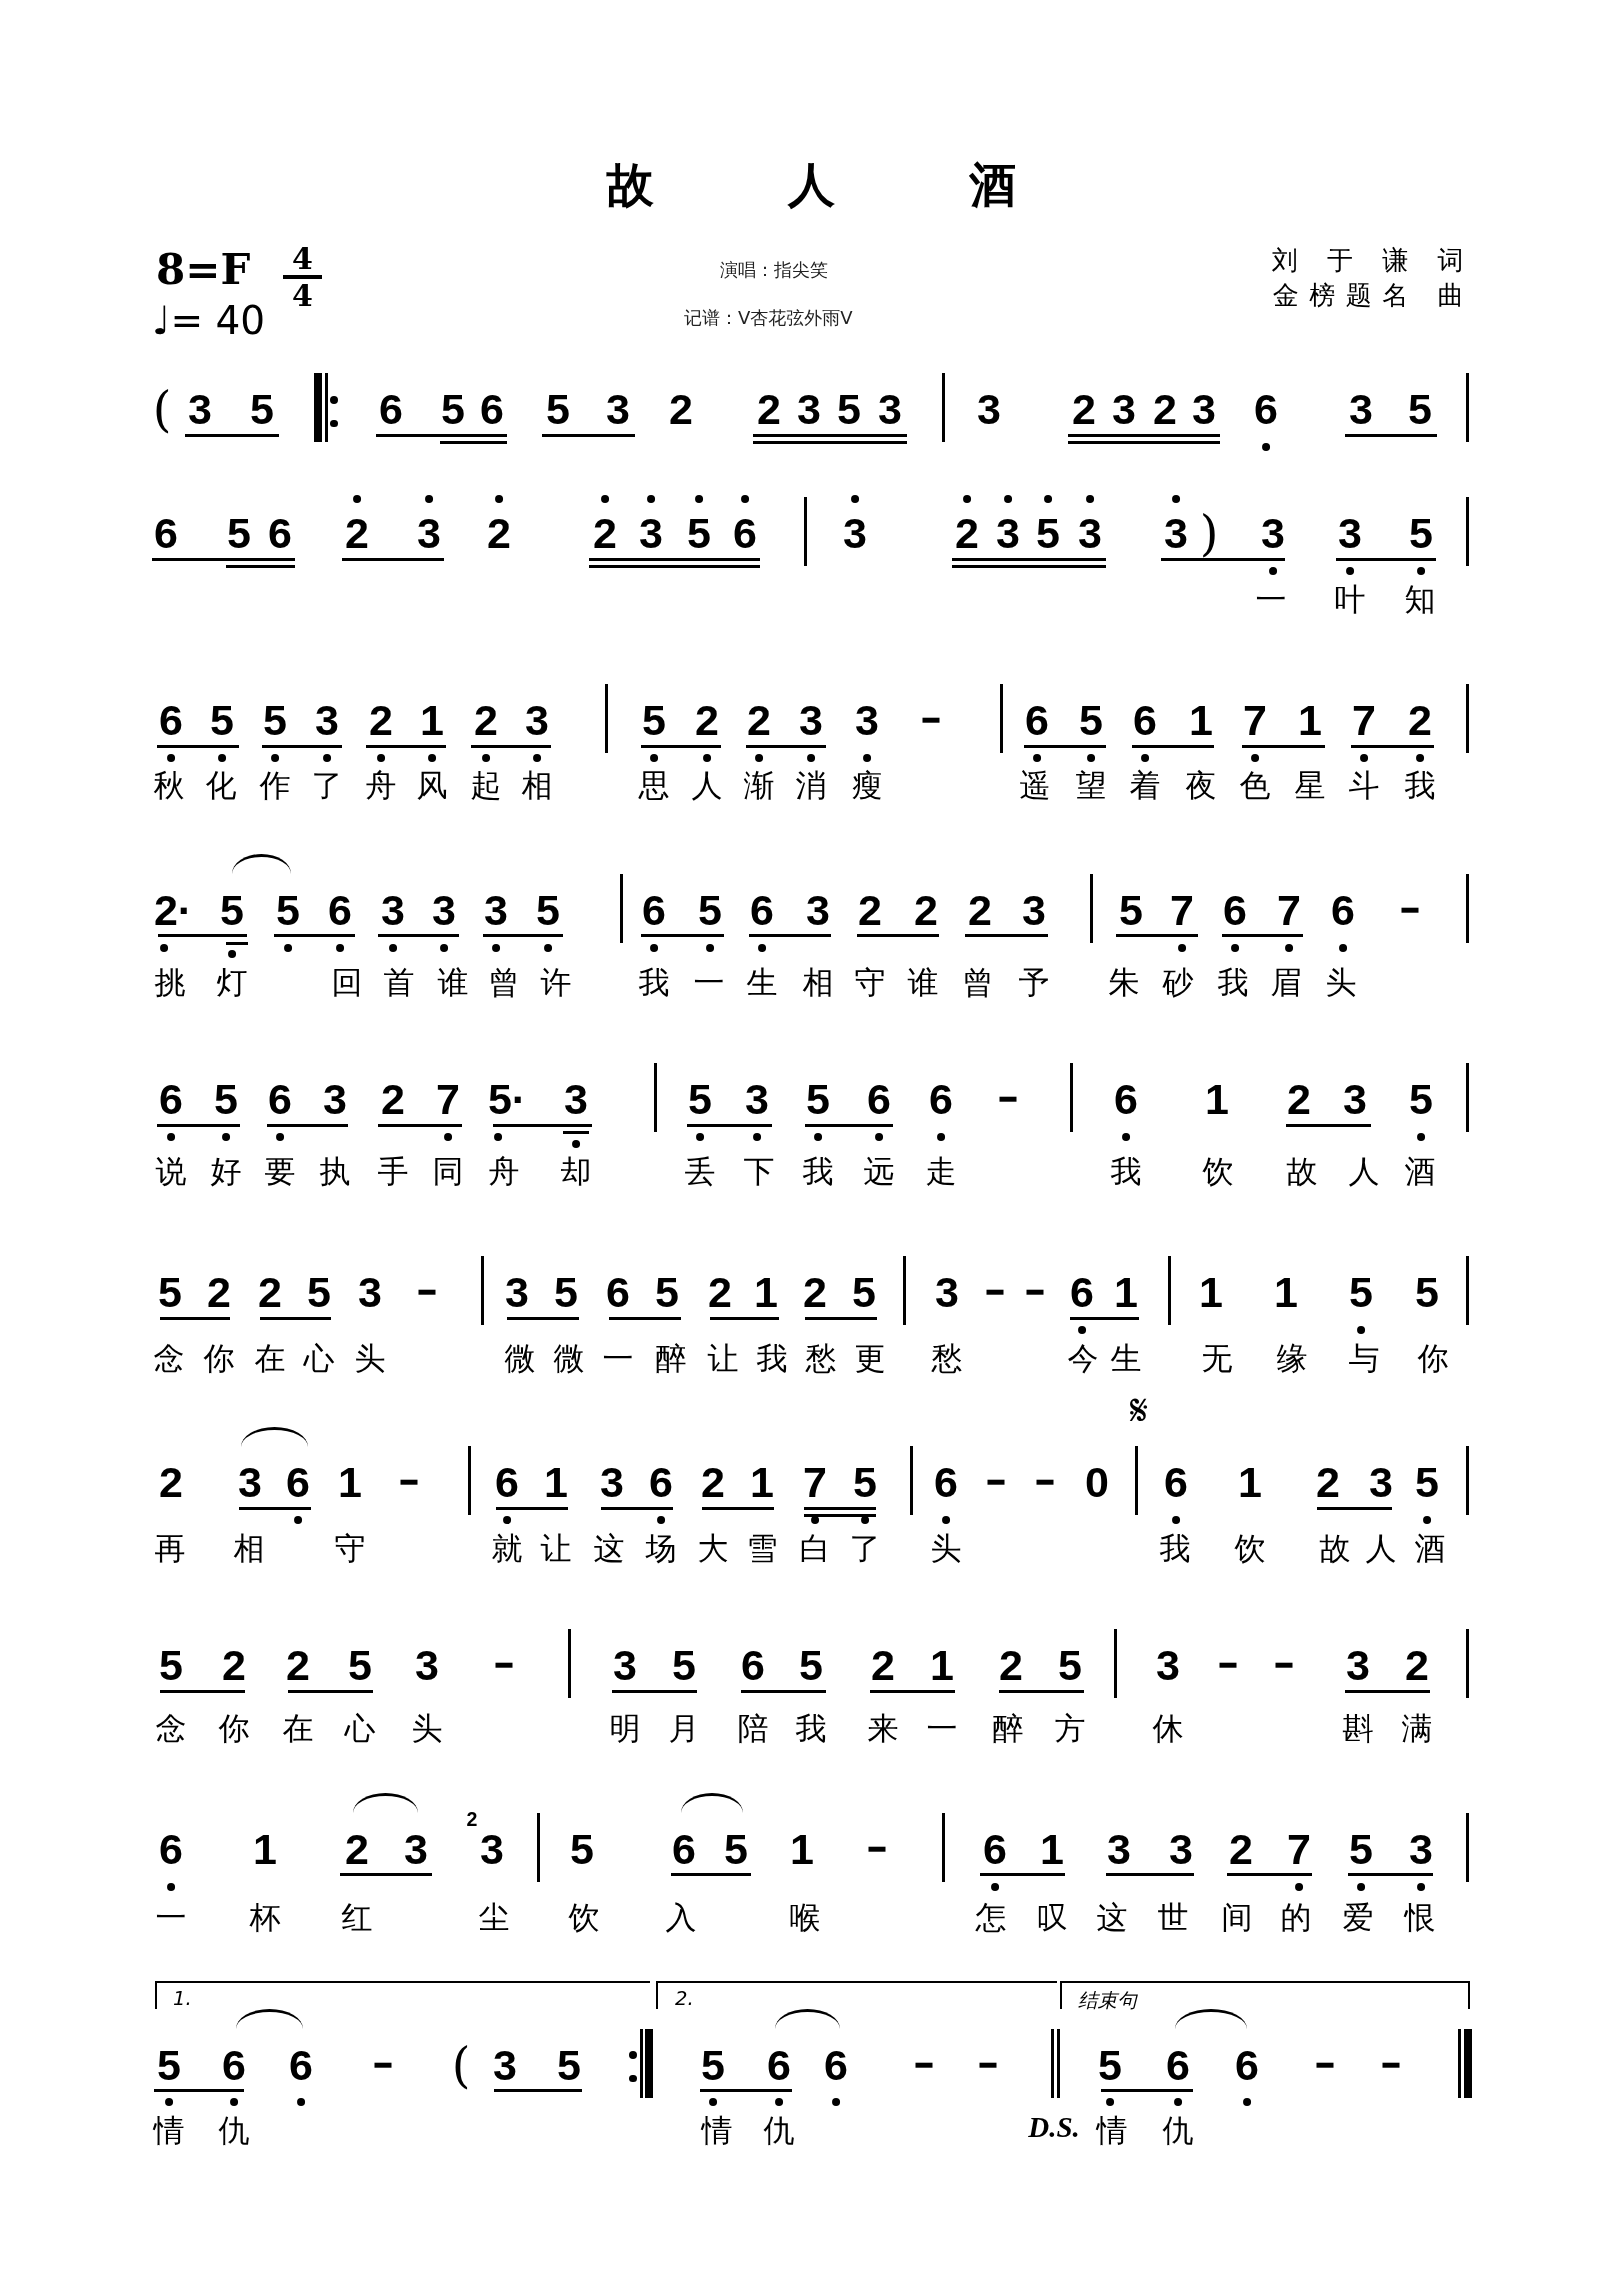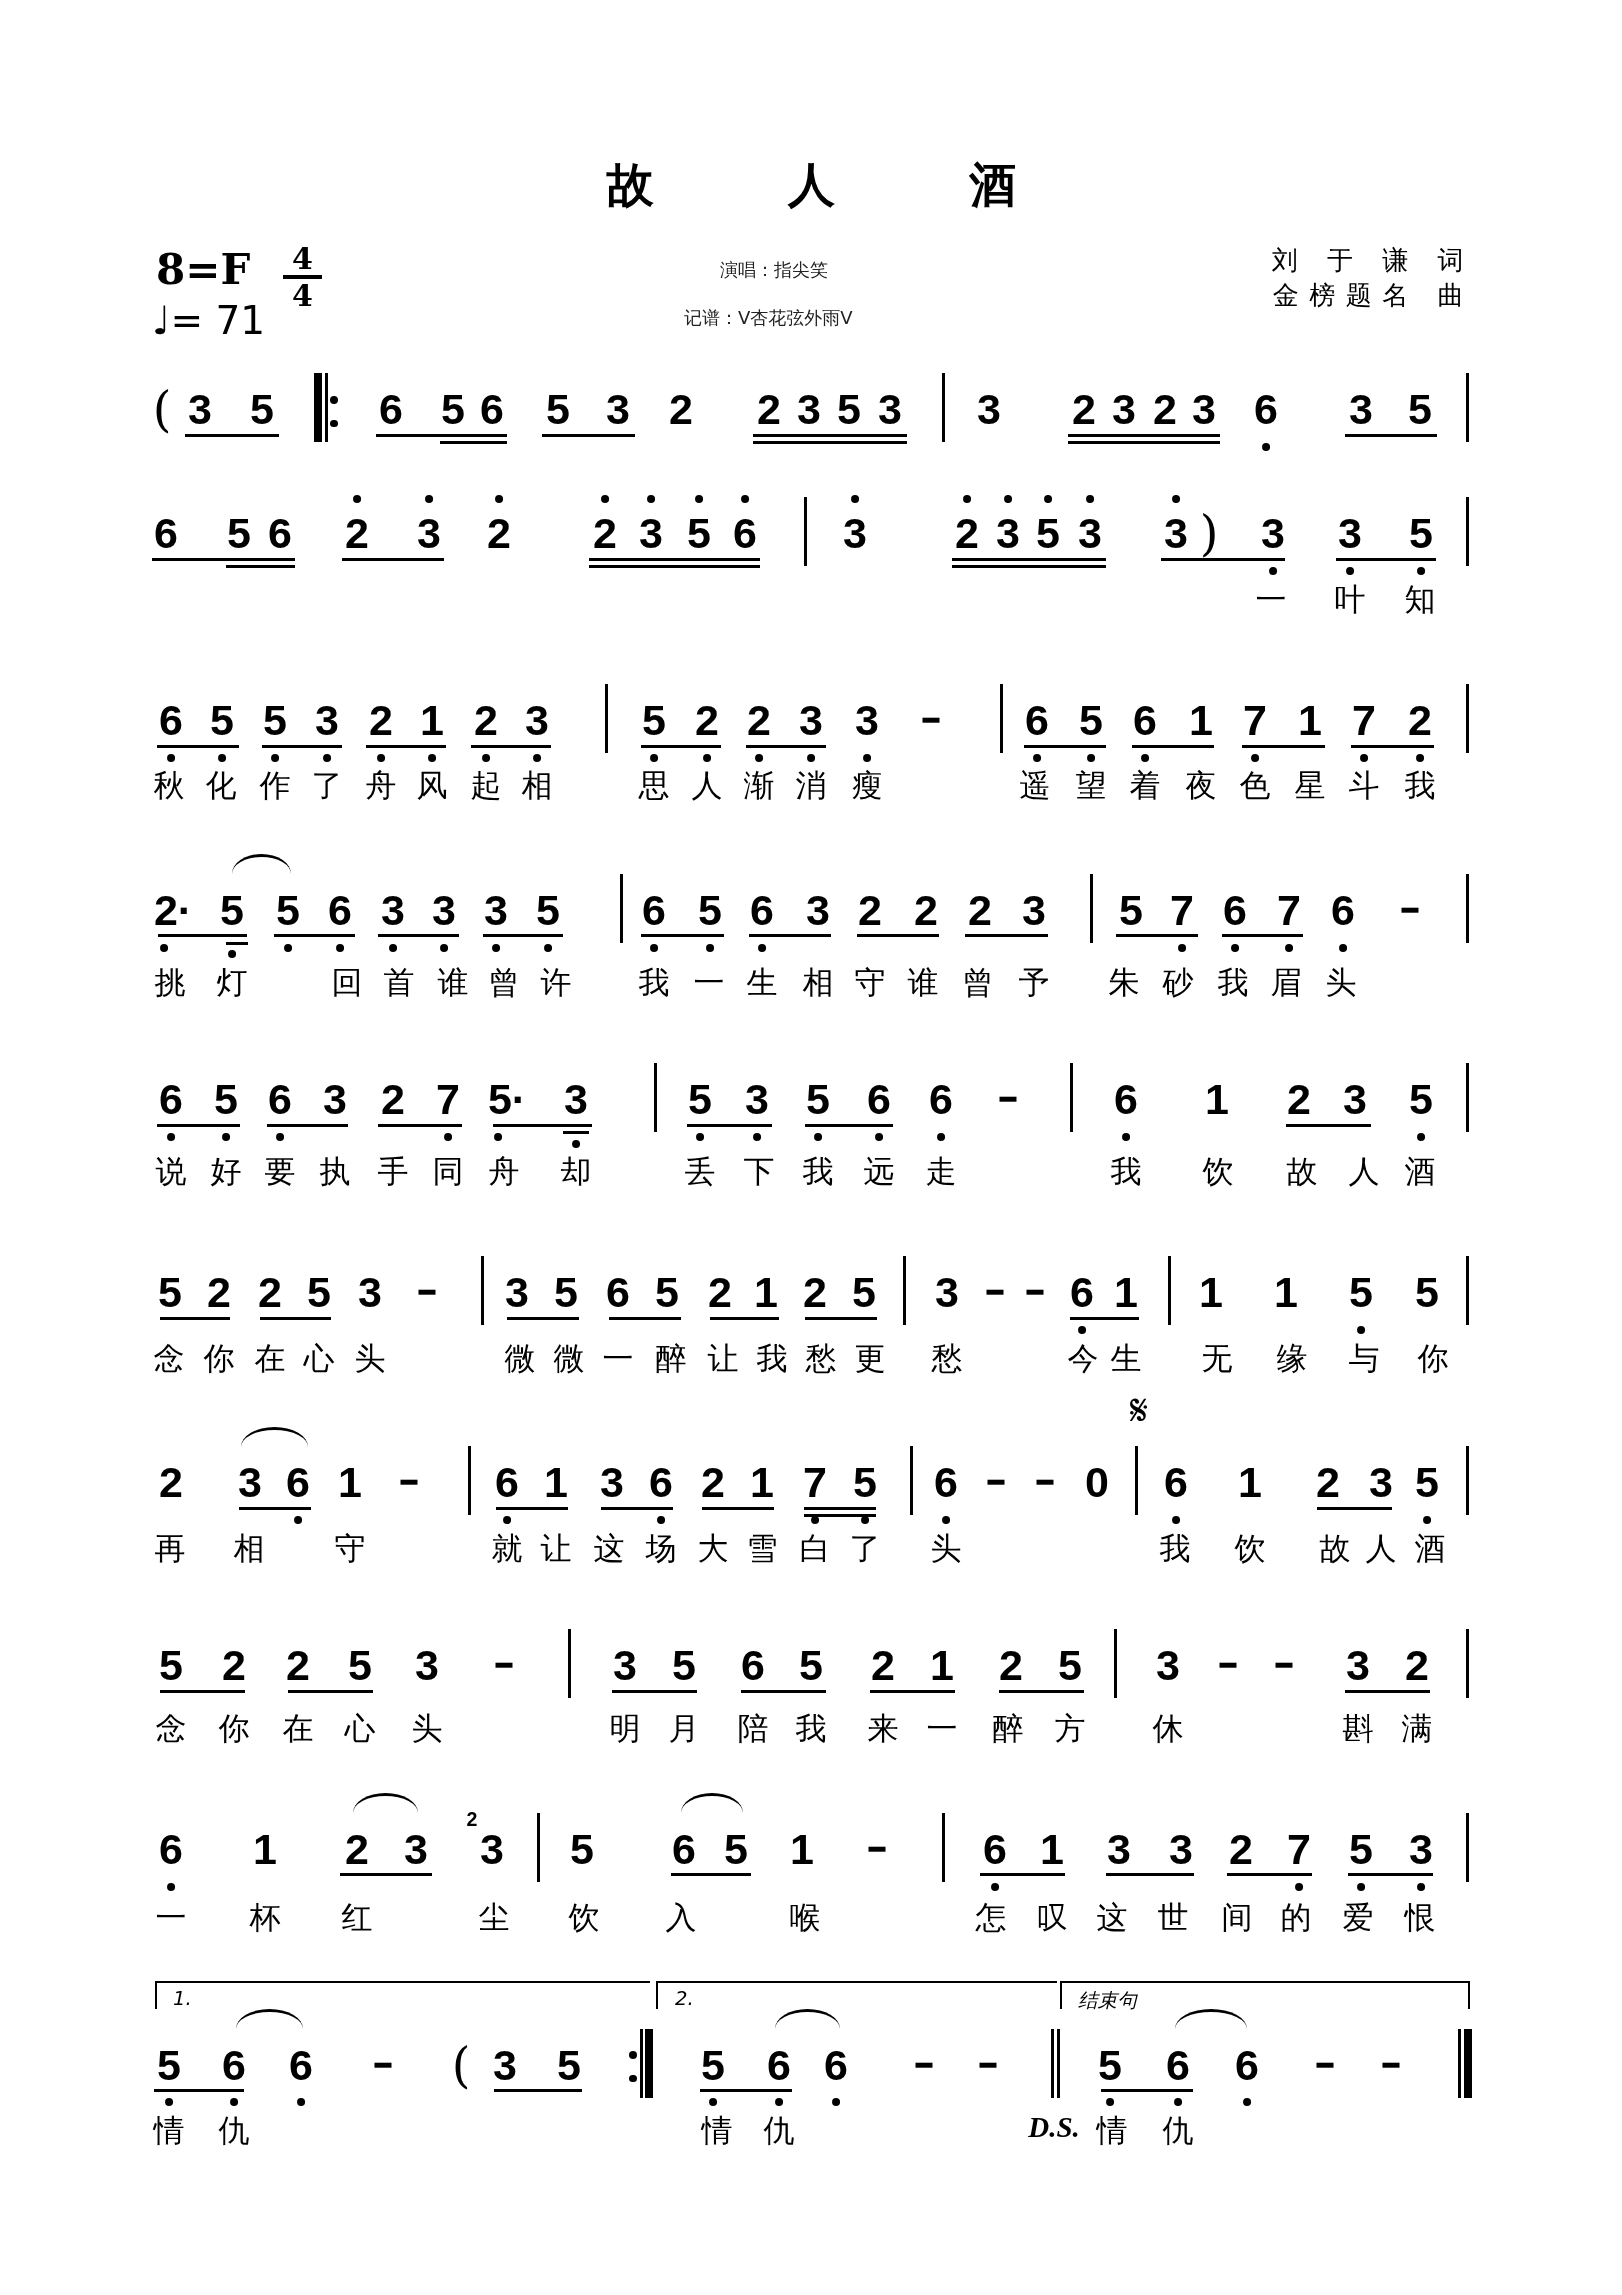--- a/index.html
+++ b/index.html
@@ -36,21 +36,21 @@
 
 <div class="title">故 人 酒</div>
 
 <div class="keysig"><span>8=F</span></div>
 <div class="timesig">
   <div>4</div>
   <div class="line"></div>
   <div>4</div>
 </div>
 <div class="tempo">
-  <span>♩</span><span>= 71</span>
+  <span>♩</span><span>= 40</span>
 </div>
 
 <div class="meta" style="left:720px; top:258px;">演唱：指尖笑</div>
 <div class="meta" style="left:684px; top:306px;">记谱：V杏花弦外雨V</div>
 <div class="credit" style="top:243px;">刘 于 谦  词</div>
 <div class="credit" style="top:278px;">金榜题名  曲</div>
 
 <div id="score">
     <div class="paren" style="left: 162px; top: 409px;">(</div>
     <div class="n" style="left: 200px; top: 409px;">3</div>

